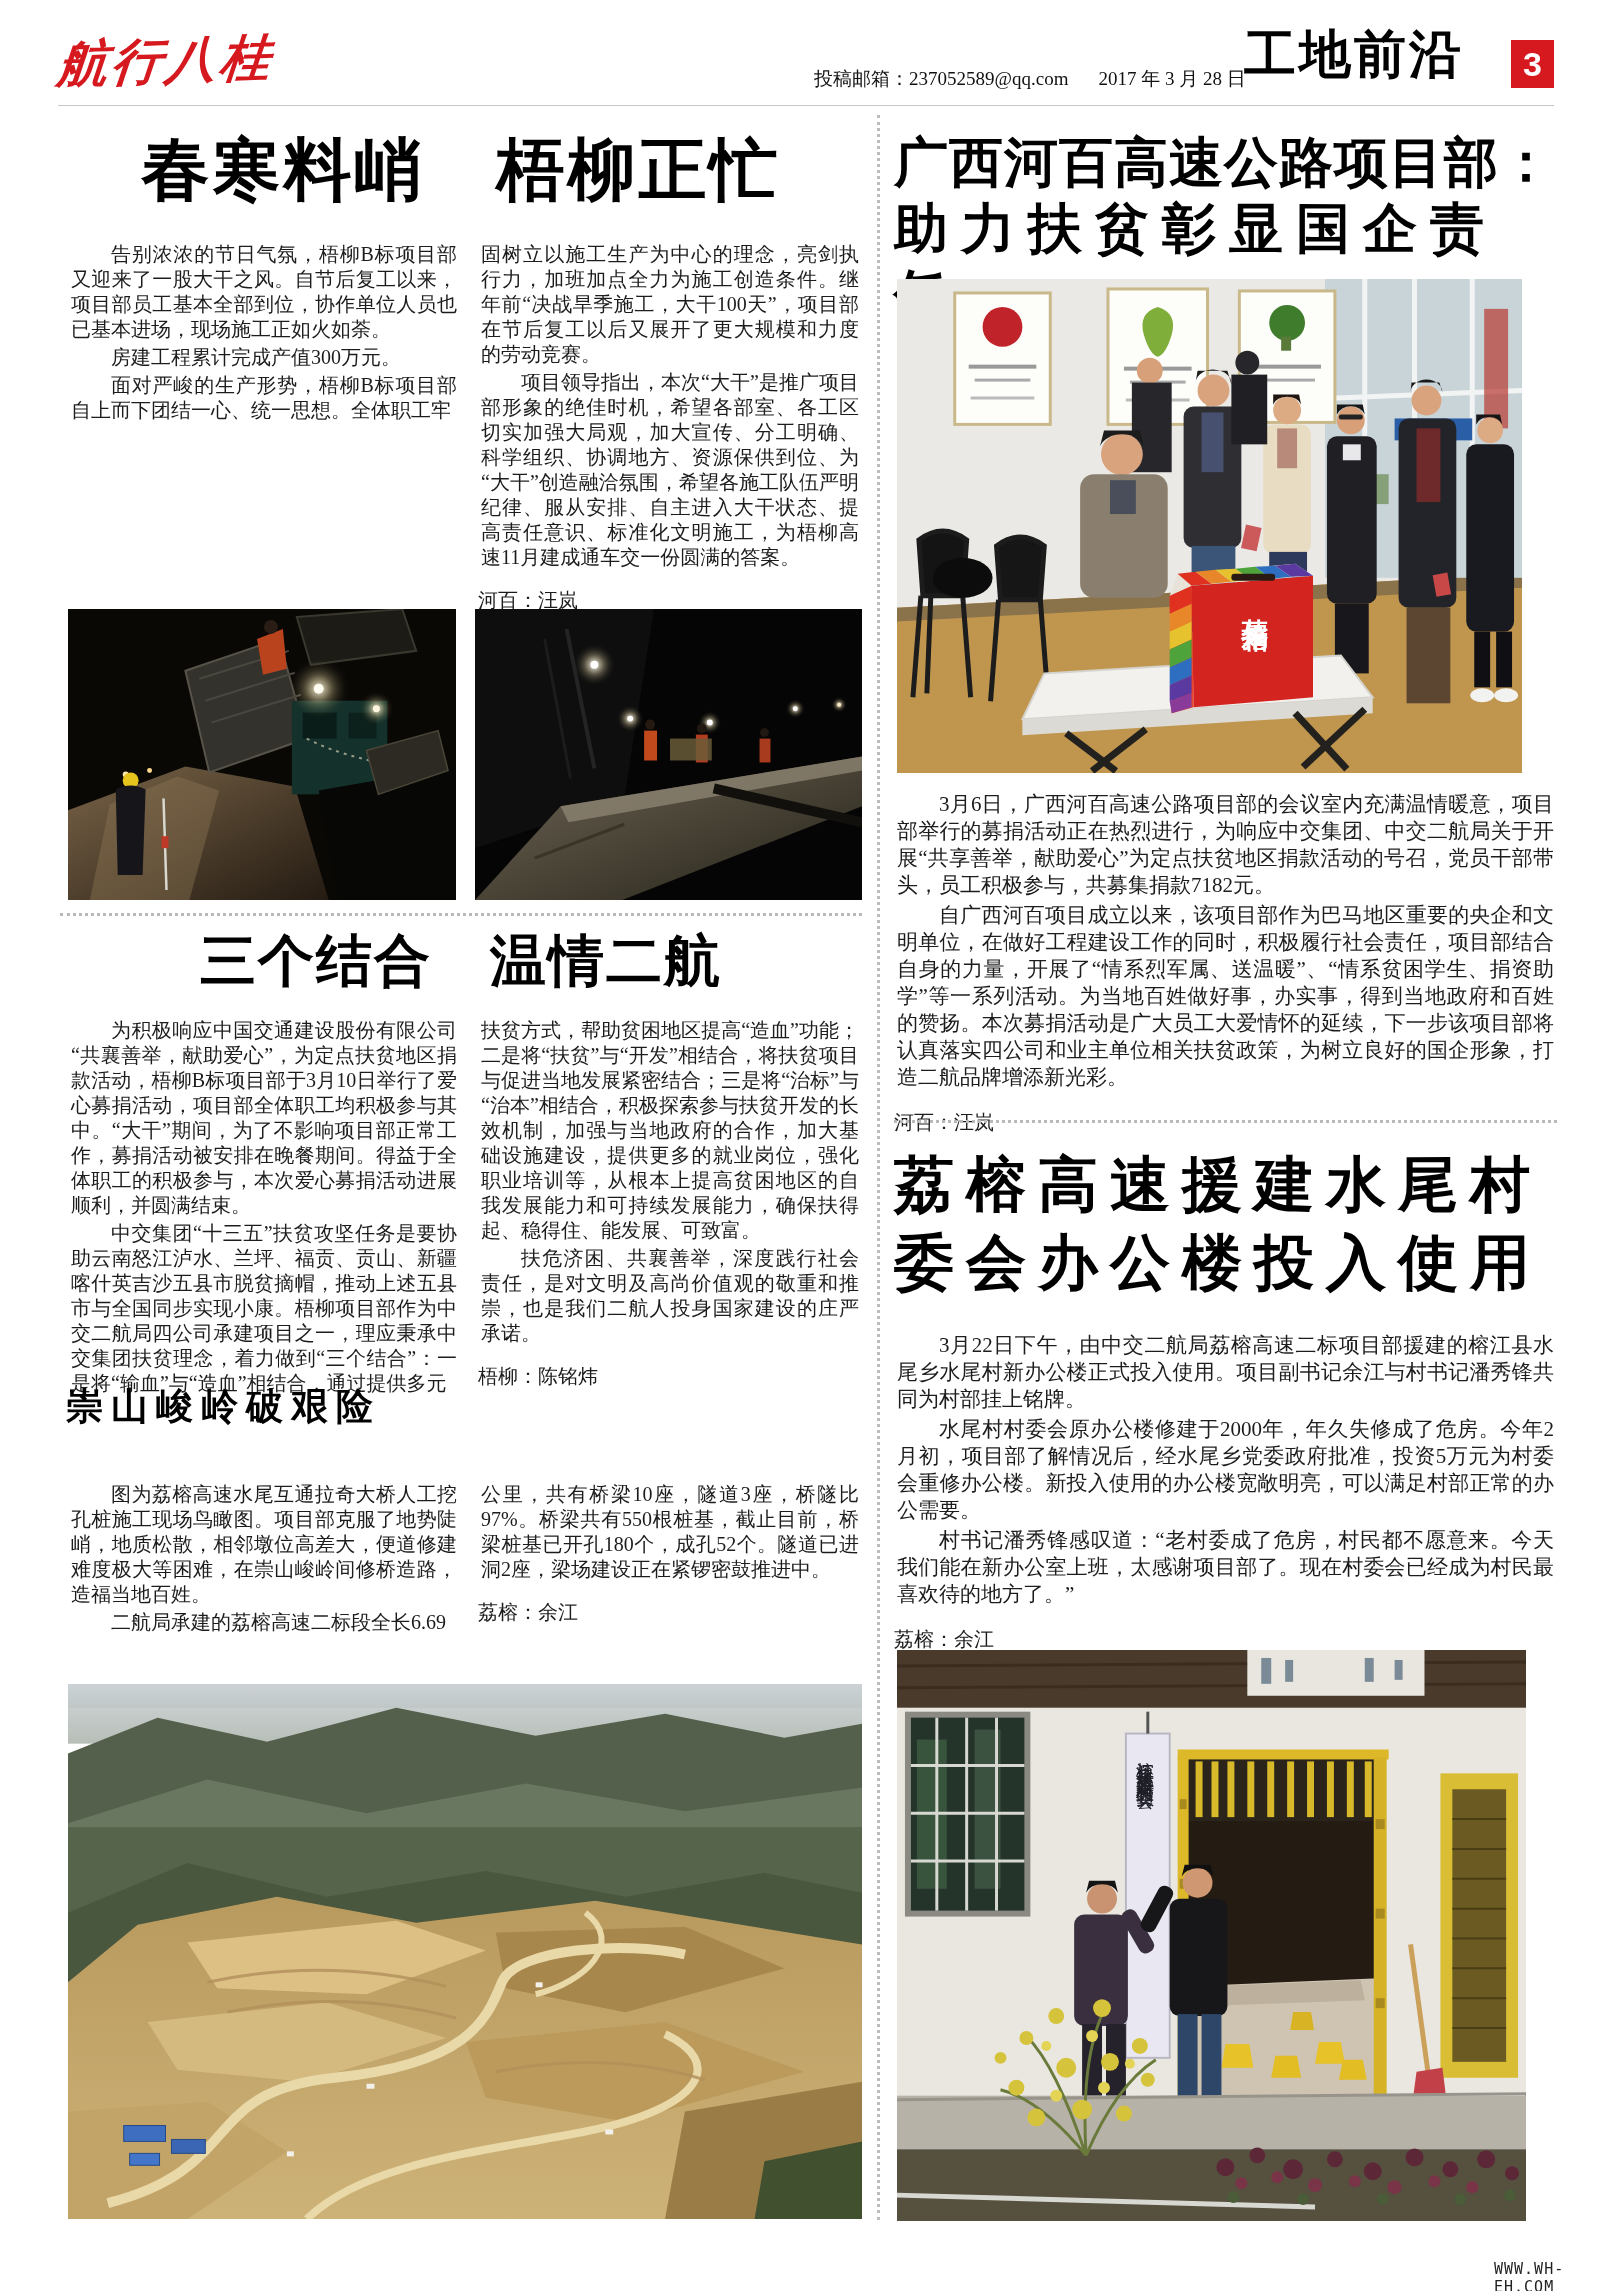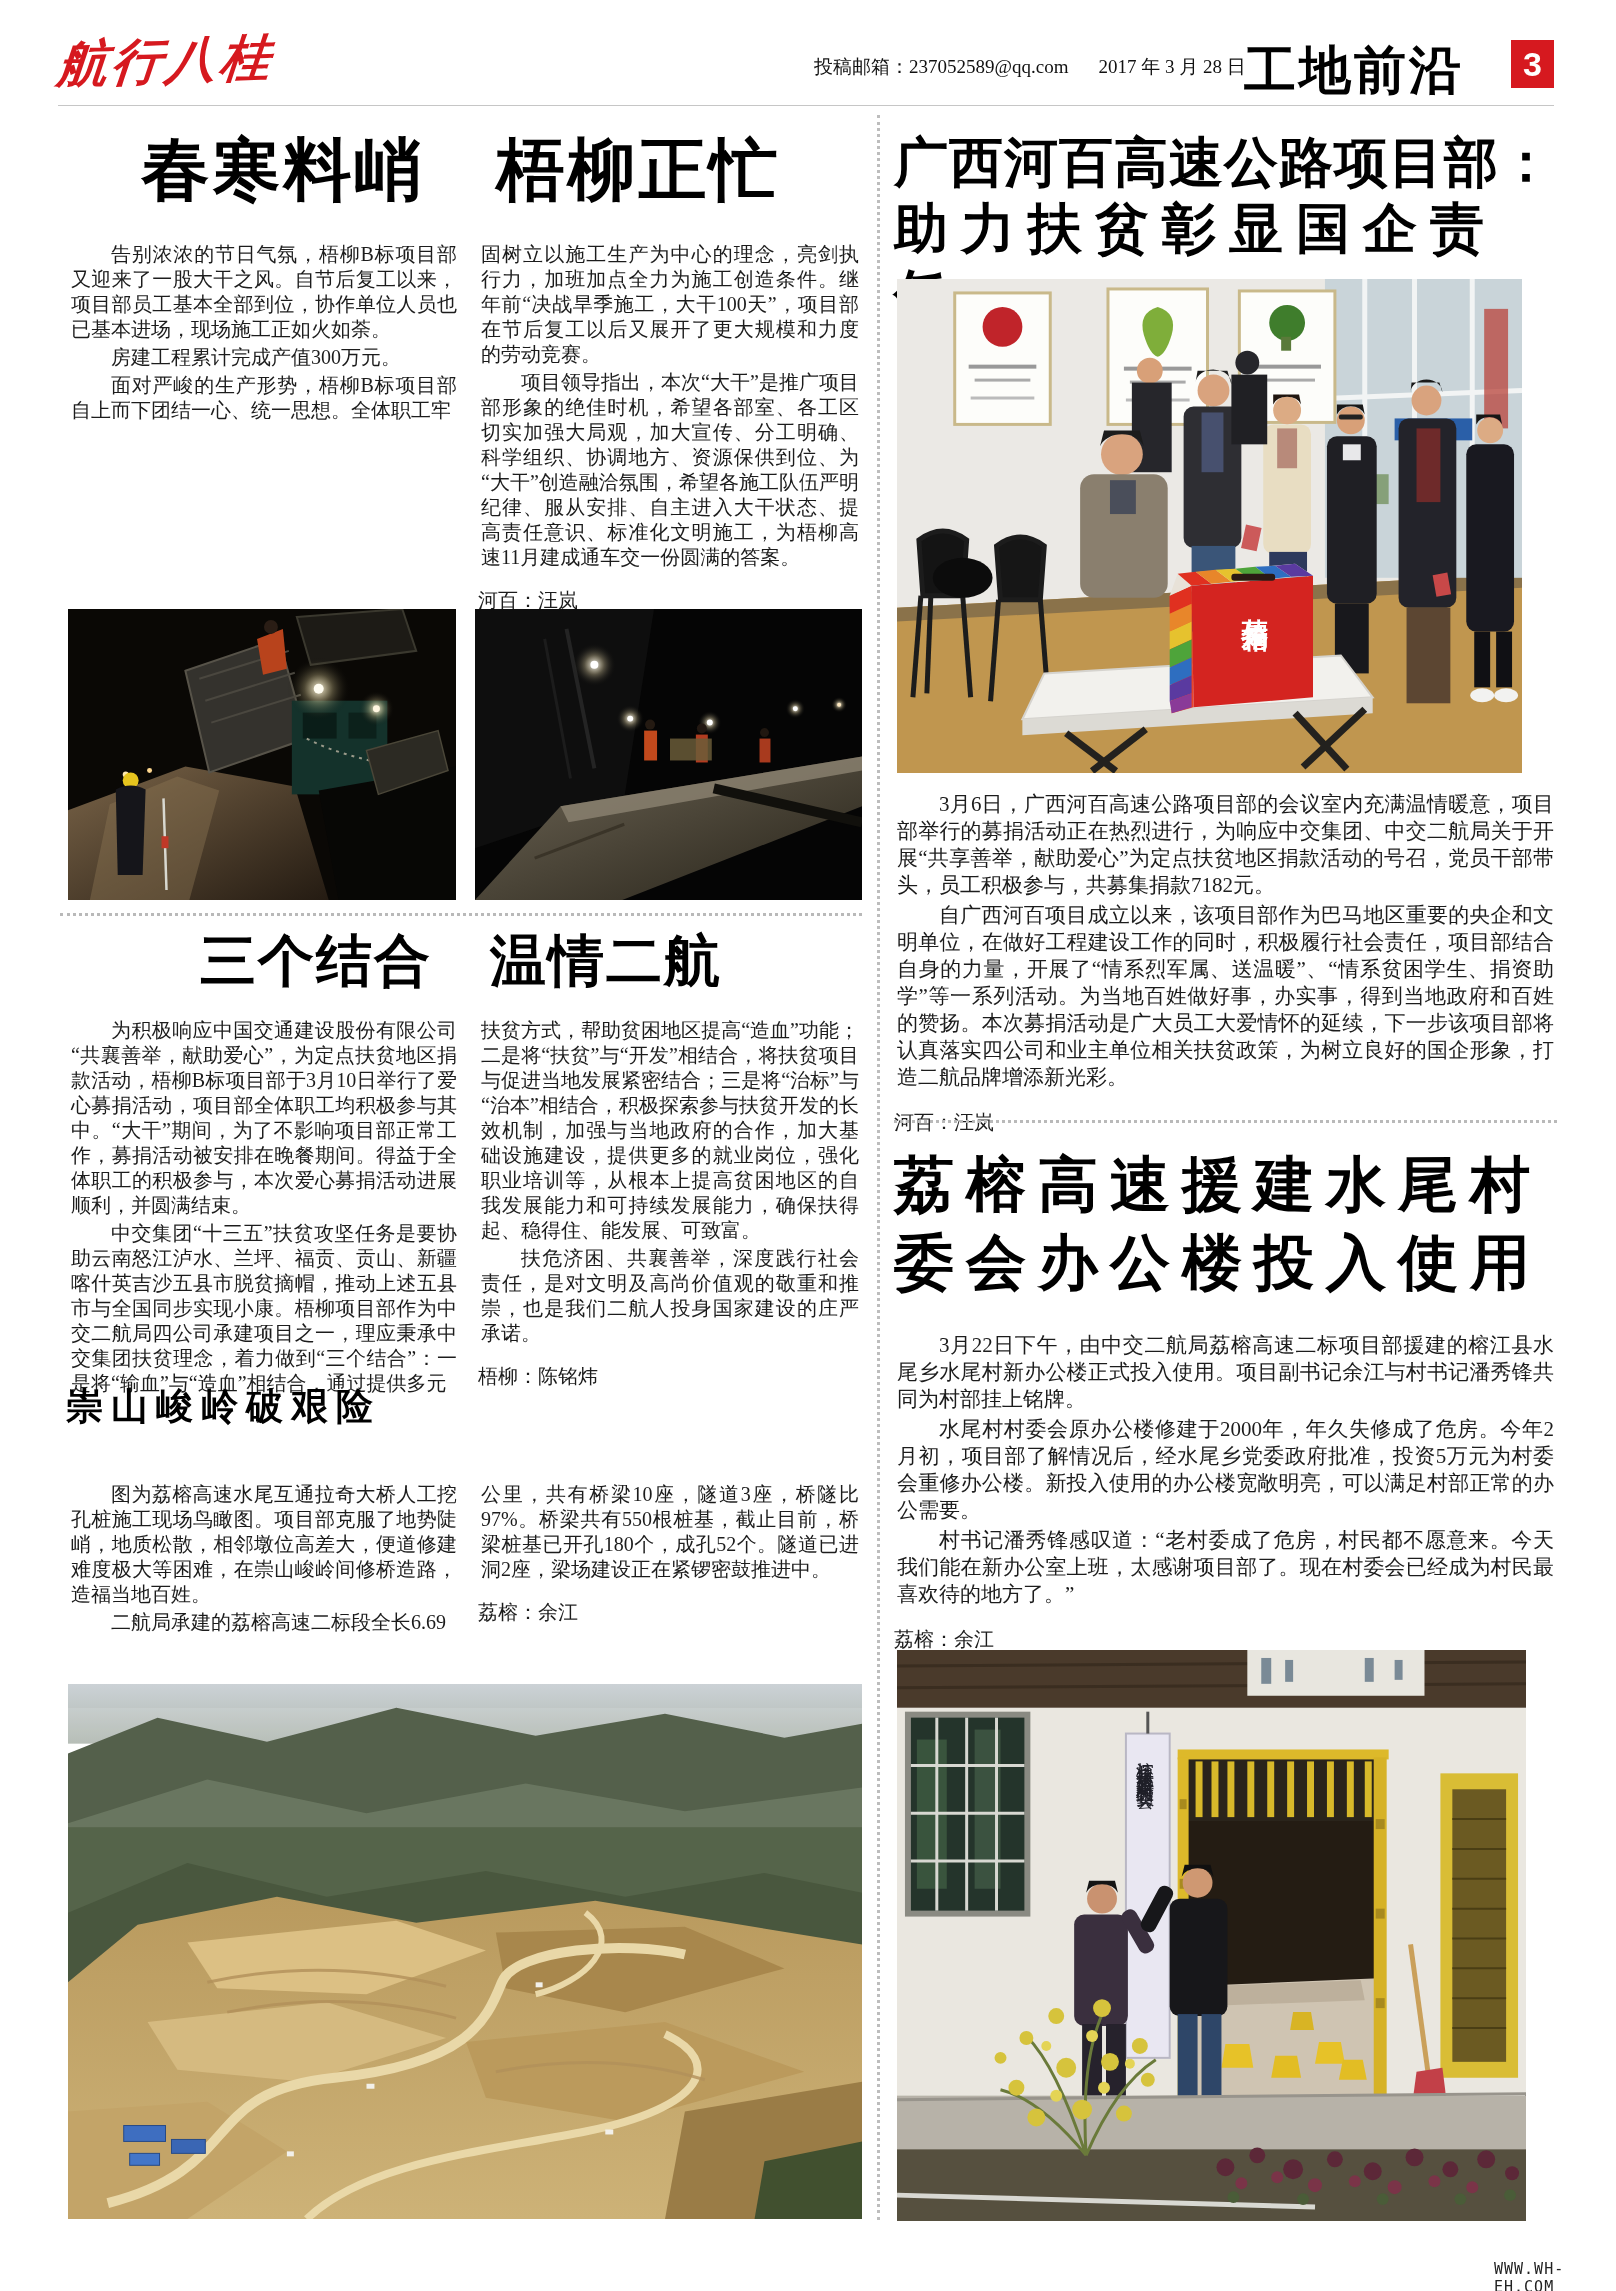--- a/index.html
+++ b/index.html
@@ -4,23 +4,23 @@
 <style>
   html,body{margin:0;padding:0;background:#ffffff;}
   #page{position:relative;width:1617px;height:2291px;background:#ffffff;overflow:hidden;
         font-family:"Liberation Serif","DejaVu Serif",serif;color:#1c1c1c;}
   .abs{position:absolute;}
 
   
   #masthead{left:58px;top:28px;font-family:"DejaVu Serif","Liberation Serif",serif;
             font-size:50px;font-weight:bold;font-style:italic;color:var(--accent,#d6191f);
             transform:skewX(-7deg) rotate(-2deg);letter-spacing:4px;}
-  #header-meta{left:814px;top:54px;font-size:19px;color:#111;white-space:nowrap;}
+  #header-meta{left:814px;top:66px;font-size:19px;color:#111;white-space:nowrap;}
   #header-meta span{margin-right:30px;}
-  #section-title{left:1244px;top:36px;font-family:"Liberation Sans","DejaVu Sans",sans-serif;
+  #section-title{left:1244px;top:20px;font-family:"Liberation Sans","DejaVu Sans",sans-serif;
                  font-weight:700;font-size:52px;letter-spacing:3px;color:#000;}
   #page-badge{left:1511px;top:40px;width:43px;height:48px;background:var(--accent,#d6191f);
               color:#fff;font-family:"Liberation Sans",sans-serif;font-weight:700;font-size:34px;
               display:flex;align-items:center;justify-content:center;}
   #header-rule{left:58px;top:105px;width:1496px;height:1px;background:#c6c6c6;}
 
   
   #col-divider{left:877px;top:115px;height:2105px;width:0;border-left:3px dotted #bdbdbd;}
   .hr-dotted{height:0;border-top:3px dotted #b9b9b9;}
 

